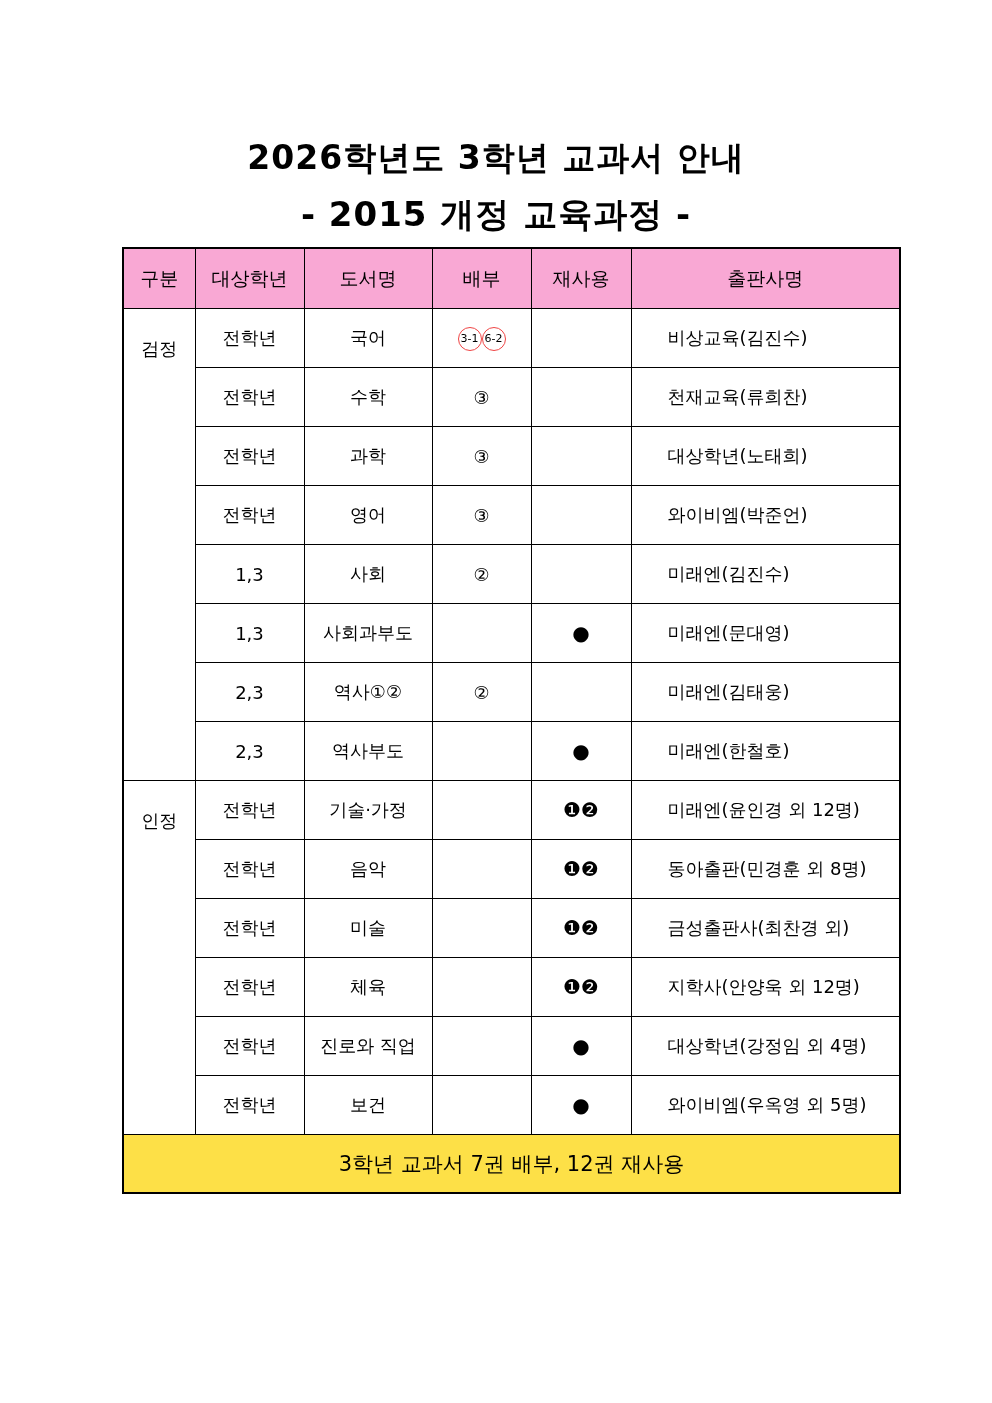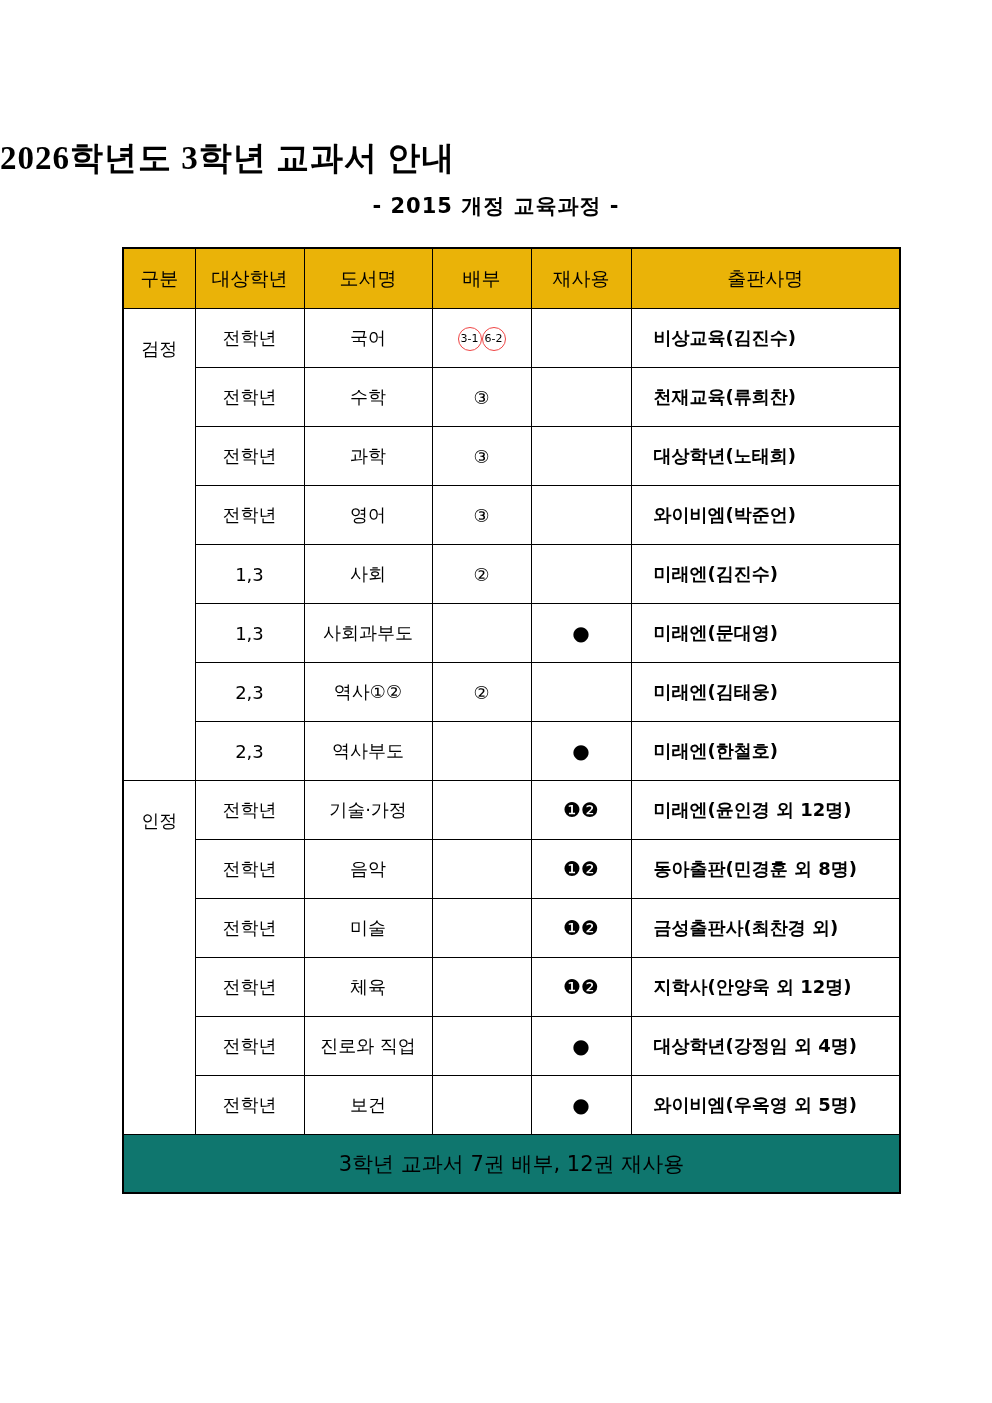--- a/index.html
+++ b/index.html
@@ -1,26 +1,26 @@
 <!DOCTYPE html>
 <html><head>
 <meta charset="utf-8">
 <style>
   html, body { margin:0; padding:0; background:#ffffff; }
   body { width:992px; height:1403px; position:relative; font-family:"DejaVu Sans","Liberation Sans",sans-serif; color:#000; }
-  .title { position:absolute; left:0; width:992px; top:136px; font-size:33px; font-weight:bold; letter-spacing:1px;font-family:Liberation Serif, serif; }
-  .subtitle { position:absolute; left:0; width:992px; top:192px; text-align:center; font-size:21px; font-weight:bold; letter-spacing:1px; }
+  .title { position:absolute; left:0; width:992px; top:136px; text-align:center; font-size:33px; font-weight:bold; letter-spacing:1px; }
+  .subtitle { position:absolute; left:0; width:992px; top:192px; text-align:center; font-size:34px; font-weight:bold; letter-spacing:1px; }
   table { position:absolute; left:122px; top:247px; border-collapse:collapse; border:2px solid #000; table-layout:fixed; }
   td, th { border:1px solid #000; text-align:center; font-size:18px; padding:0; height:58px; }
-  th { background:#eab308; font-weight:normal; height:59px; font-size:19px;margin-left:12px; }
+  th { background:#f9a8d4; font-weight:normal; height:59px; font-size:19px;margin-left:12px; }
   td.cat { vertical-align:top; padding-top:28px; }
-  td.pub { text-align:left; padding-left:22px;font-weight:bold; }
+  td.pub { text-align:left; padding-left:36px; }
   td.grade { font-weight:normal; }
   td.dot { font-size:20px; }
-  tr.footer td { background:#0f766e; height:57px; font-size:21px; border-top:1px solid #000; }
+  tr.footer td { background:#fde047; height:57px; font-size:21px; border-top:1px solid #000; }
   .circ { display:inline-block; border:1px solid #ef4444; border-radius:50%; font-size:11px; width:22px; height:22px; line-height:22px; text-align:center; }
 </style>
 </head>
 <body>
 
 <div class="title">2026학년도 3학년 교과서 안내</div>
 <div class="subtitle">- 2015 개정 교육과정 -</div>
 
 <table>
   <colgroup>

